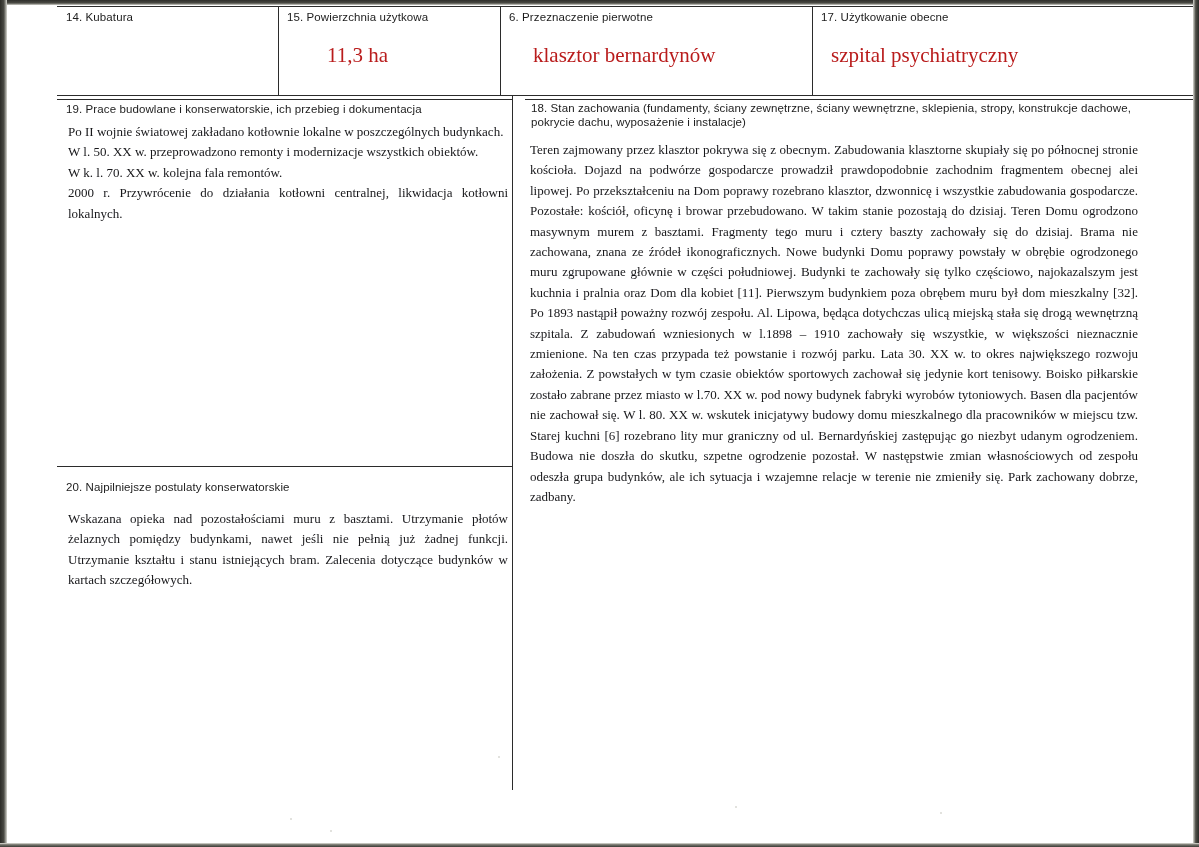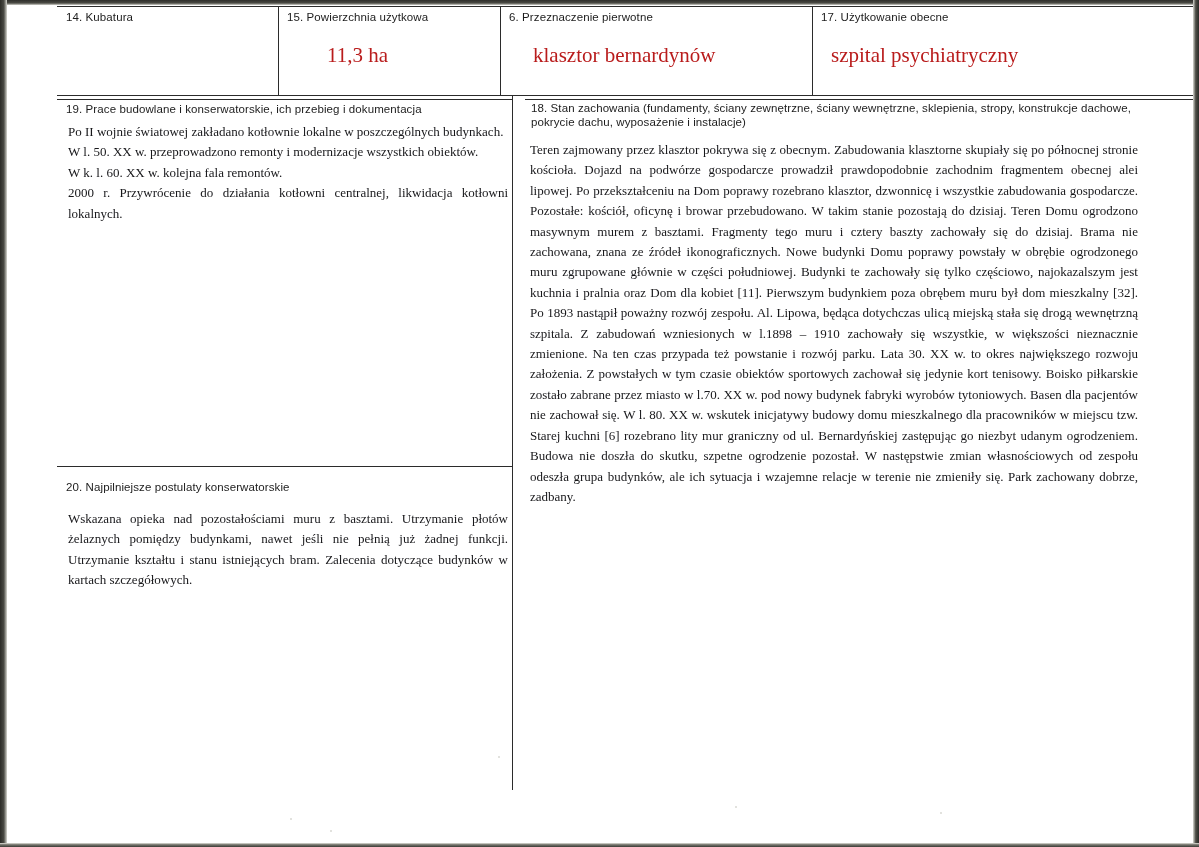--- a/index.html
+++ b/index.html
@@ -125,21 +125,21 @@
   <div class="field-value" style="left:533px; top:42px;">klasztor bernardynów</div>
 
   <div class="rule-v" style="left:512px; top:95px; height:695px; width:1.4px;"></div>
 
   <div class="rule-h" style="left:57px; top:99px; width:455px;"></div>
   <div class="caption" style="left:66px; top:102px;">19. Prace budowlane i konserwatorskie, ich przebieg i dokumentacja</div>
 
   <div class="body-text left-col stanza" style="left:68px; top:122px;">
     <p style="text-align:justify;">Po II wojnie światowej zakładano kotłownie lokalne w poszczególnych budynkach.</p>
     <p style="text-align:justify;">W l. 50. XX w. przeprowadzono remonty i modernizacje wszystkich obiektów.</p>
-    <p style="text-align:left;">W k. l. 60. XX w. kolejna fala remontów.</p>
+    <p style="text-align:left;">W k. l. 70. XX w. kolejna fala remontów.</p>
     <p style="text-align:justify;">2000 r. Przywrócenie do działania kotłowni centralnej, likwidacja kotłowni lokalnych.</p>
   </div>
 
   <div class="rule-h" style="left:57px; top:466px; width:455px;"></div>
   <div class="caption" style="left:66px; top:480px;">20. Najpilniejsze postulaty konserwatorskie</div>
 
   <div class="body-text left-col" style="left:68px; top:509px;">
     <p>Wskazana opieka nad pozostałościami muru z basztami. Utrzymanie płotów żelaznych pomiędzy budynkami, nawet jeśli nie pełnią już żadnej funkcji. Utrzymanie kształtu i stanu istniejących bram. Zalecenia dotyczące budynków w kartach szczegółowych.</p>
   </div>
 

